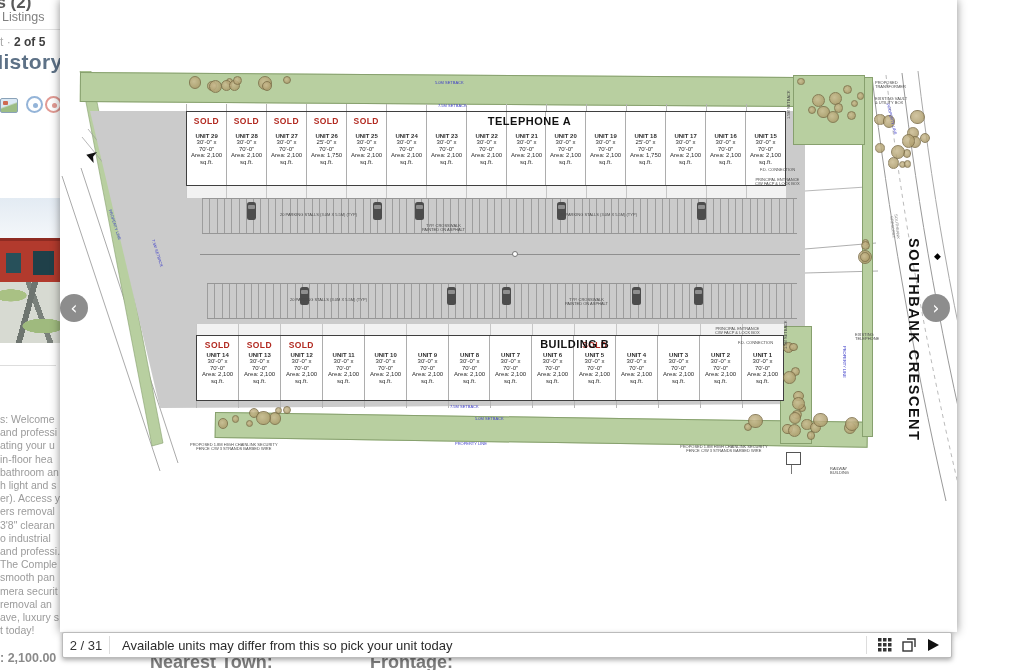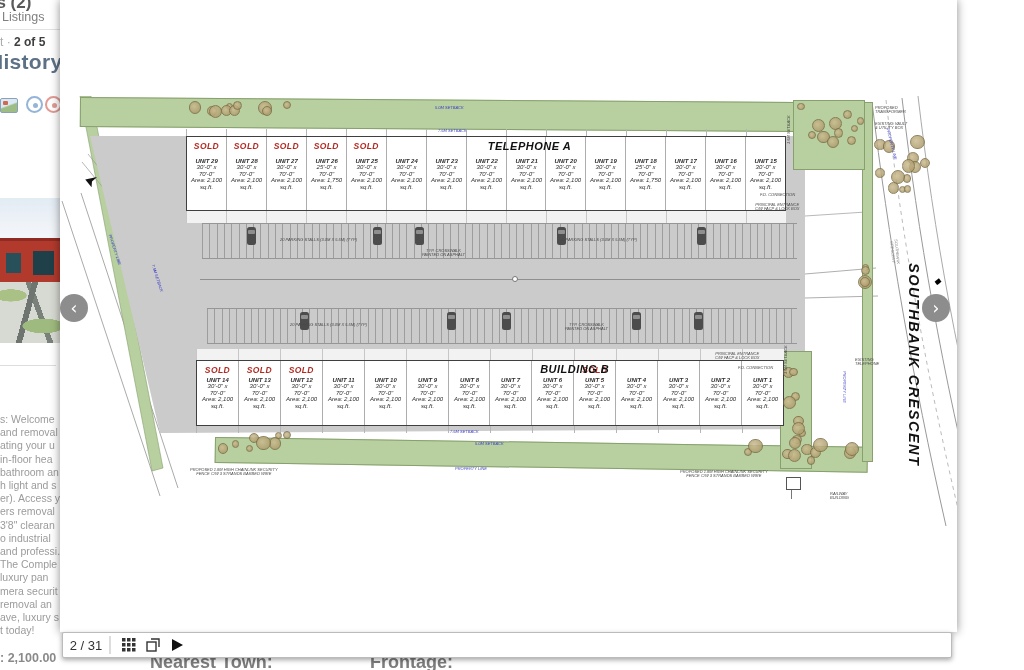--- a/index.html
+++ b/index.html
@@ -32,21 +32,21 @@
       linear-gradient(105deg, transparent 42%, #6e7570 42%, #6e7570 50%, transparent 50%),
       linear-gradient(70deg, transparent 58%, #7a817b 58%, #7a817b 65%, transparent 65%); }
   .sb-div2 { position:absolute; left:0; top:365px; width:56px; border-top:1px solid #ddd; }
   .sb-desc { position:absolute; left:0; top:413px; width:60px; font-size:10.5px; line-height:13.2px; color:#9b9b9b; white-space:nowrap; }
   .sb-price { position:absolute; left:0; top:651px; font-size:12.5px; font-weight:bold; color:#8a8a8a; white-space:nowrap; }
   
   .under-label { position:absolute; top:652px; font-size:18px; font-weight:bold; color:#7d7d7d; z-index:0; }
   
   #lightbox { position:absolute; left:60px; top:0; width:897px; height:632px; background:#fff;
     box-shadow:0 0 9px rgba(0,0,0,.45); z-index:2; overflow:hidden; }
-  #plan { position:absolute; left:0; top:96px; width:873px; height:430px;font-style:italic; }
+  #plan { position:absolute; left:0; top:71px; width:873px; height:430px; }
   
   .green { background:#b8cfa0; border:1px solid #87a06e; }
   .top-green { position:absolute; left:20px; top:1px; width:788px; height:30px; transform:rotate(.4deg); transform-origin:0 0; }
   .bottom-green { position:absolute; left:155px; top:341px; width:653px; height:26px; transform:rotate(.85deg); transform-origin:0 0; }
   .right-green { position:absolute; left:802px; top:6px; width:11px; height:360px; }
   .entryA-green { position:absolute; left:733px; top:4px; width:72px; height:70px; }
   .entryB-green { position:absolute; left:720px; top:255px; width:32px; height:118px; }
   .asphalt { position:absolute; left:0; top:0; width:897px; height:430px; background:#cbcbcb;
     clip-path:polygon(30px 40px, 745px 40px, 745px 333px, 100px 337px); }
   .bldg { position:absolute; background:#fff; border:1px solid #3f3f3f; display:flex; }
@@ -113,32 +113,32 @@
     <div class="th-sky"></div>
     <div class="th-bldg">
       <div class="th-w1"></div>
       <div class="th-w2"></div>
     </div>
     <div class="th-ground"></div>
   </div>
   <div class="sb-div2"></div>
   <div class="sb-desc" id="descLines">
       <div>s: Welcome</div>
-      <div>and removal</div>
+      <div>and professi</div>
       <div>ating your u</div>
       <div>in-floor hea</div>
       <div>bathroom an</div>
       <div>h light and s</div>
       <div>er). Access y</div>
       <div>ers removal</div>
       <div>3'8" clearan</div>
       <div>o industrial</div>
       <div>and professi.</div>
       <div>The Comple</div>
-      <div>luxury pan</div>
+      <div>smooth pan</div>
       <div>mera securit</div>
       <div>removal an</div>
       <div>ave, luxury s</div>
       <div>t today!</div>
     </div>
   <div class="sb-price">: 2,100.00</div>
 </div>
 
 <div class="under-label" style="left:150px;">Nearest Town:</div>
 <div class="under-label" style="left:370px;">Frontage:</div>
@@ -584,20 +584,21 @@
       </div>
   </div>
 
   <button class="chev" id="prev">‹</button>
   <button class="chev" id="next">›</button>
 </div>
 
 <div id="caption-bar">
   <div class="counter">2 / 31</div>
   <div class="cap-div"></div>
+  <div class="caption">Available units may differ from this so pick your unit today</div>
   <div class="cap-div"></div>
   <div class="bar-icons">
     <svg class="icn" viewBox="0 0 16 16">
       <g fill="#333">
           <rect x="1" y="1" width="3.5" height="3.5"></rect>
           <rect x="6" y="1" width="3.5" height="3.5"></rect>
           <rect x="11" y="1" width="3.5" height="3.5"></rect>
       <rect x="1" y="6" width="3.5" height="3.5"></rect>
           <rect x="6" y="6" width="3.5" height="3.5"></rect>
           <rect x="11" y="6" width="3.5" height="3.5"></rect>

